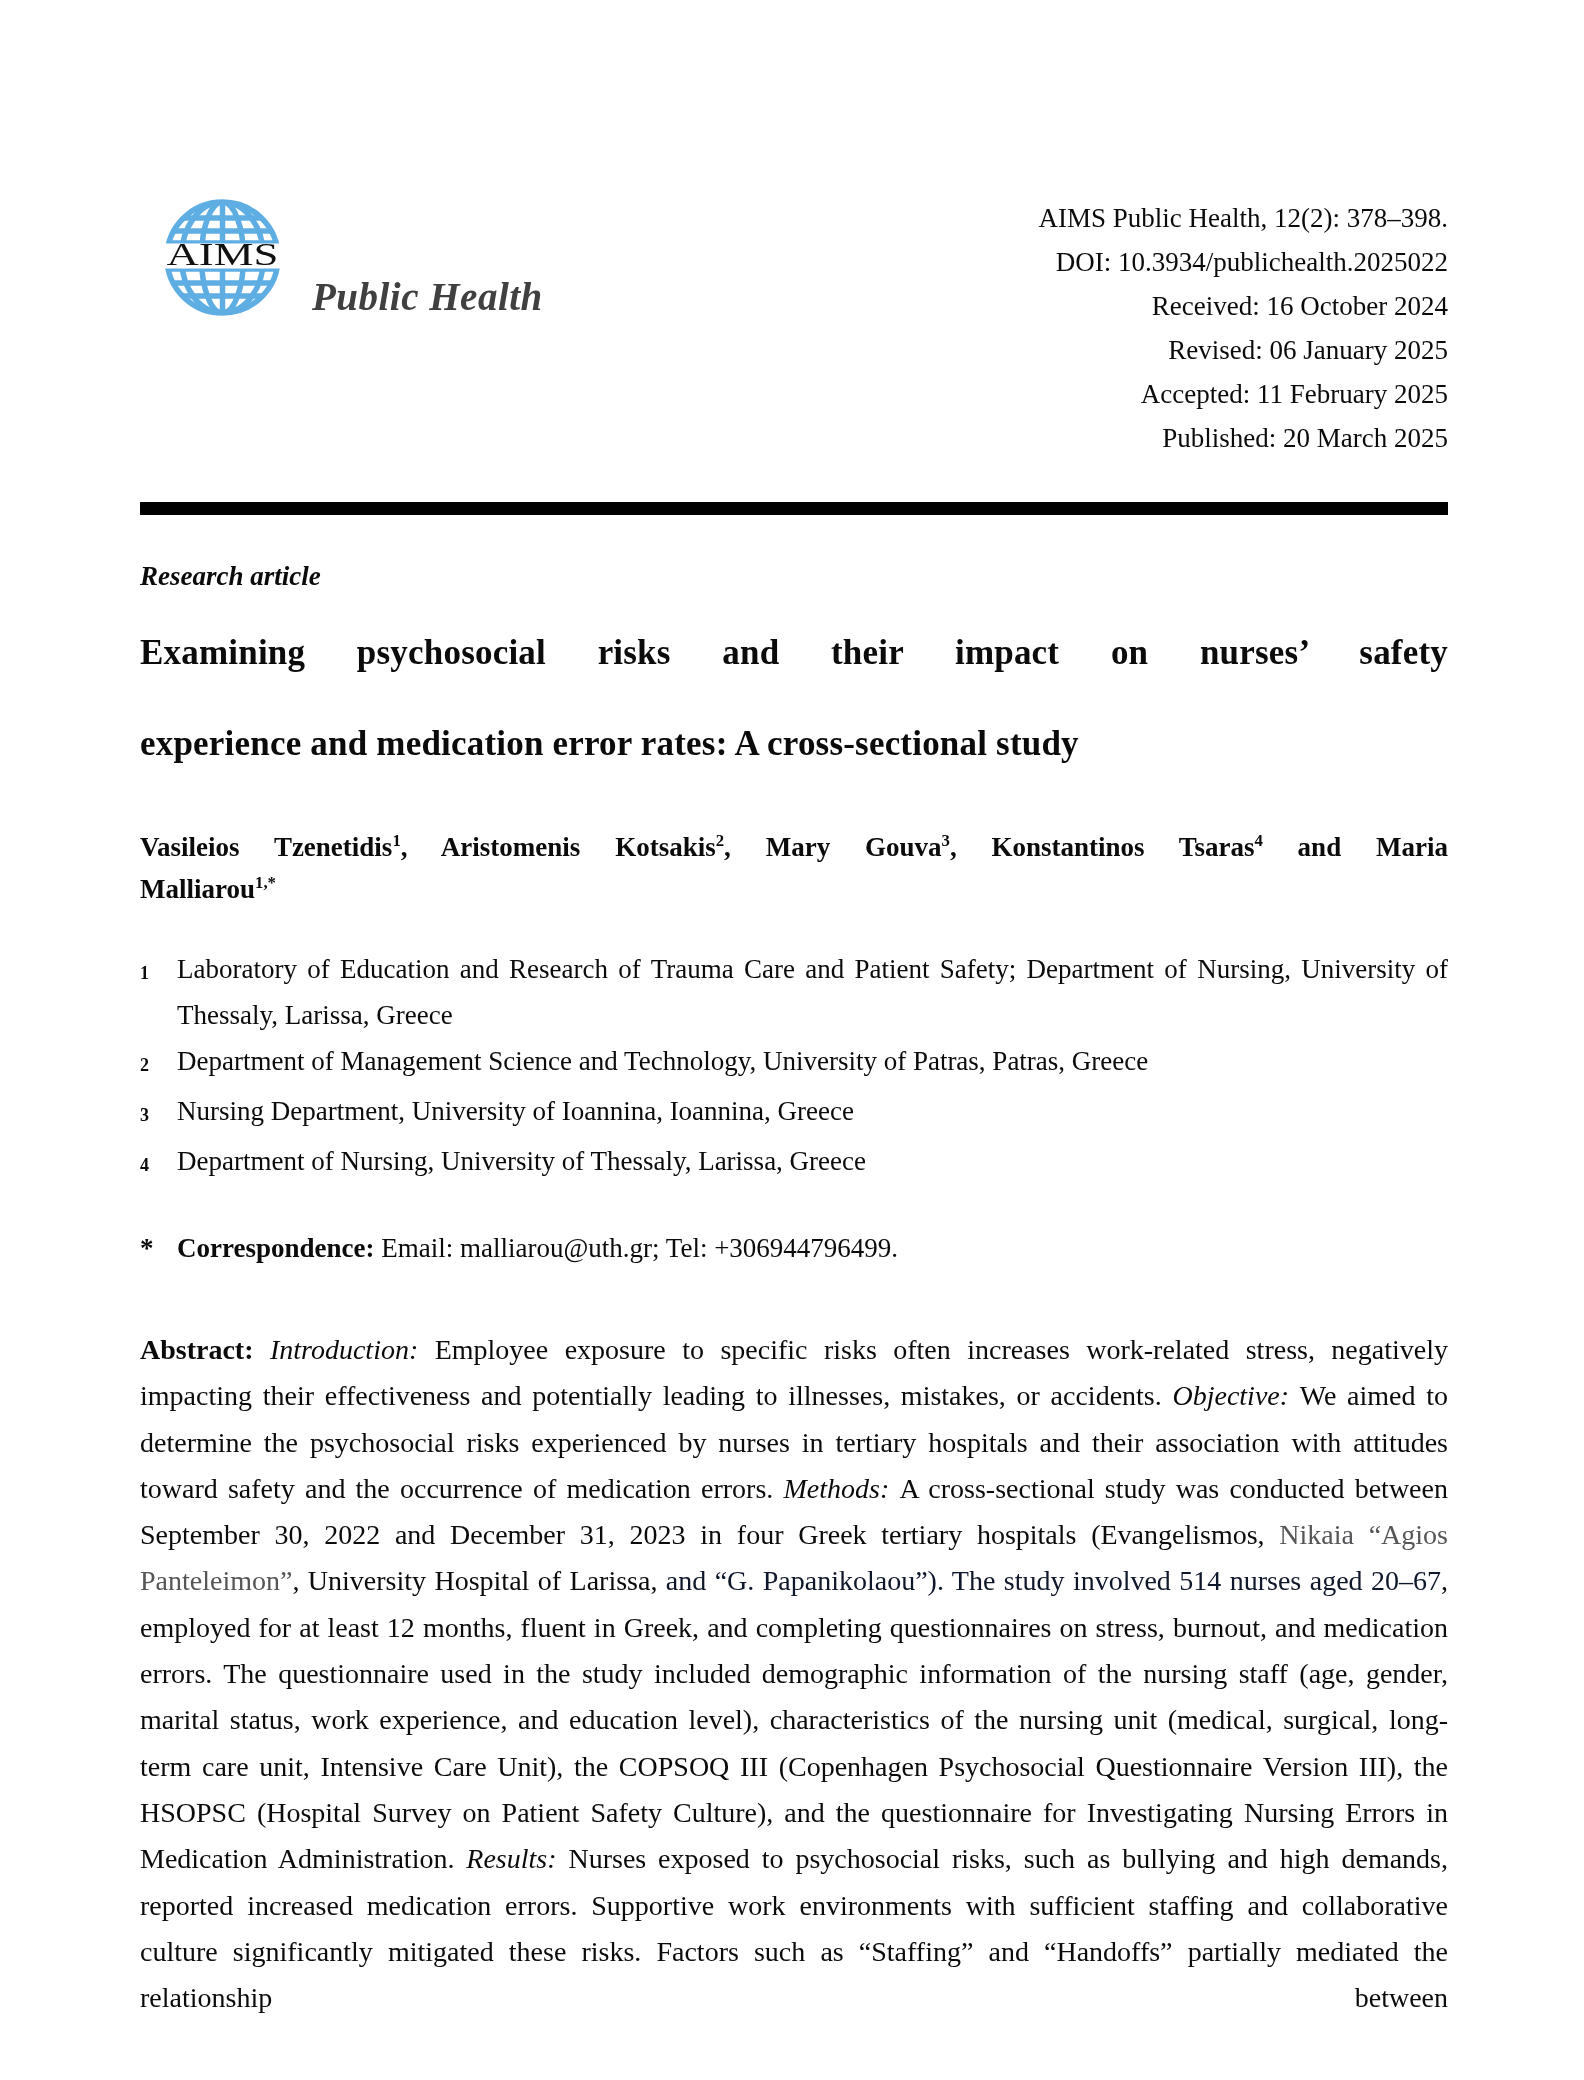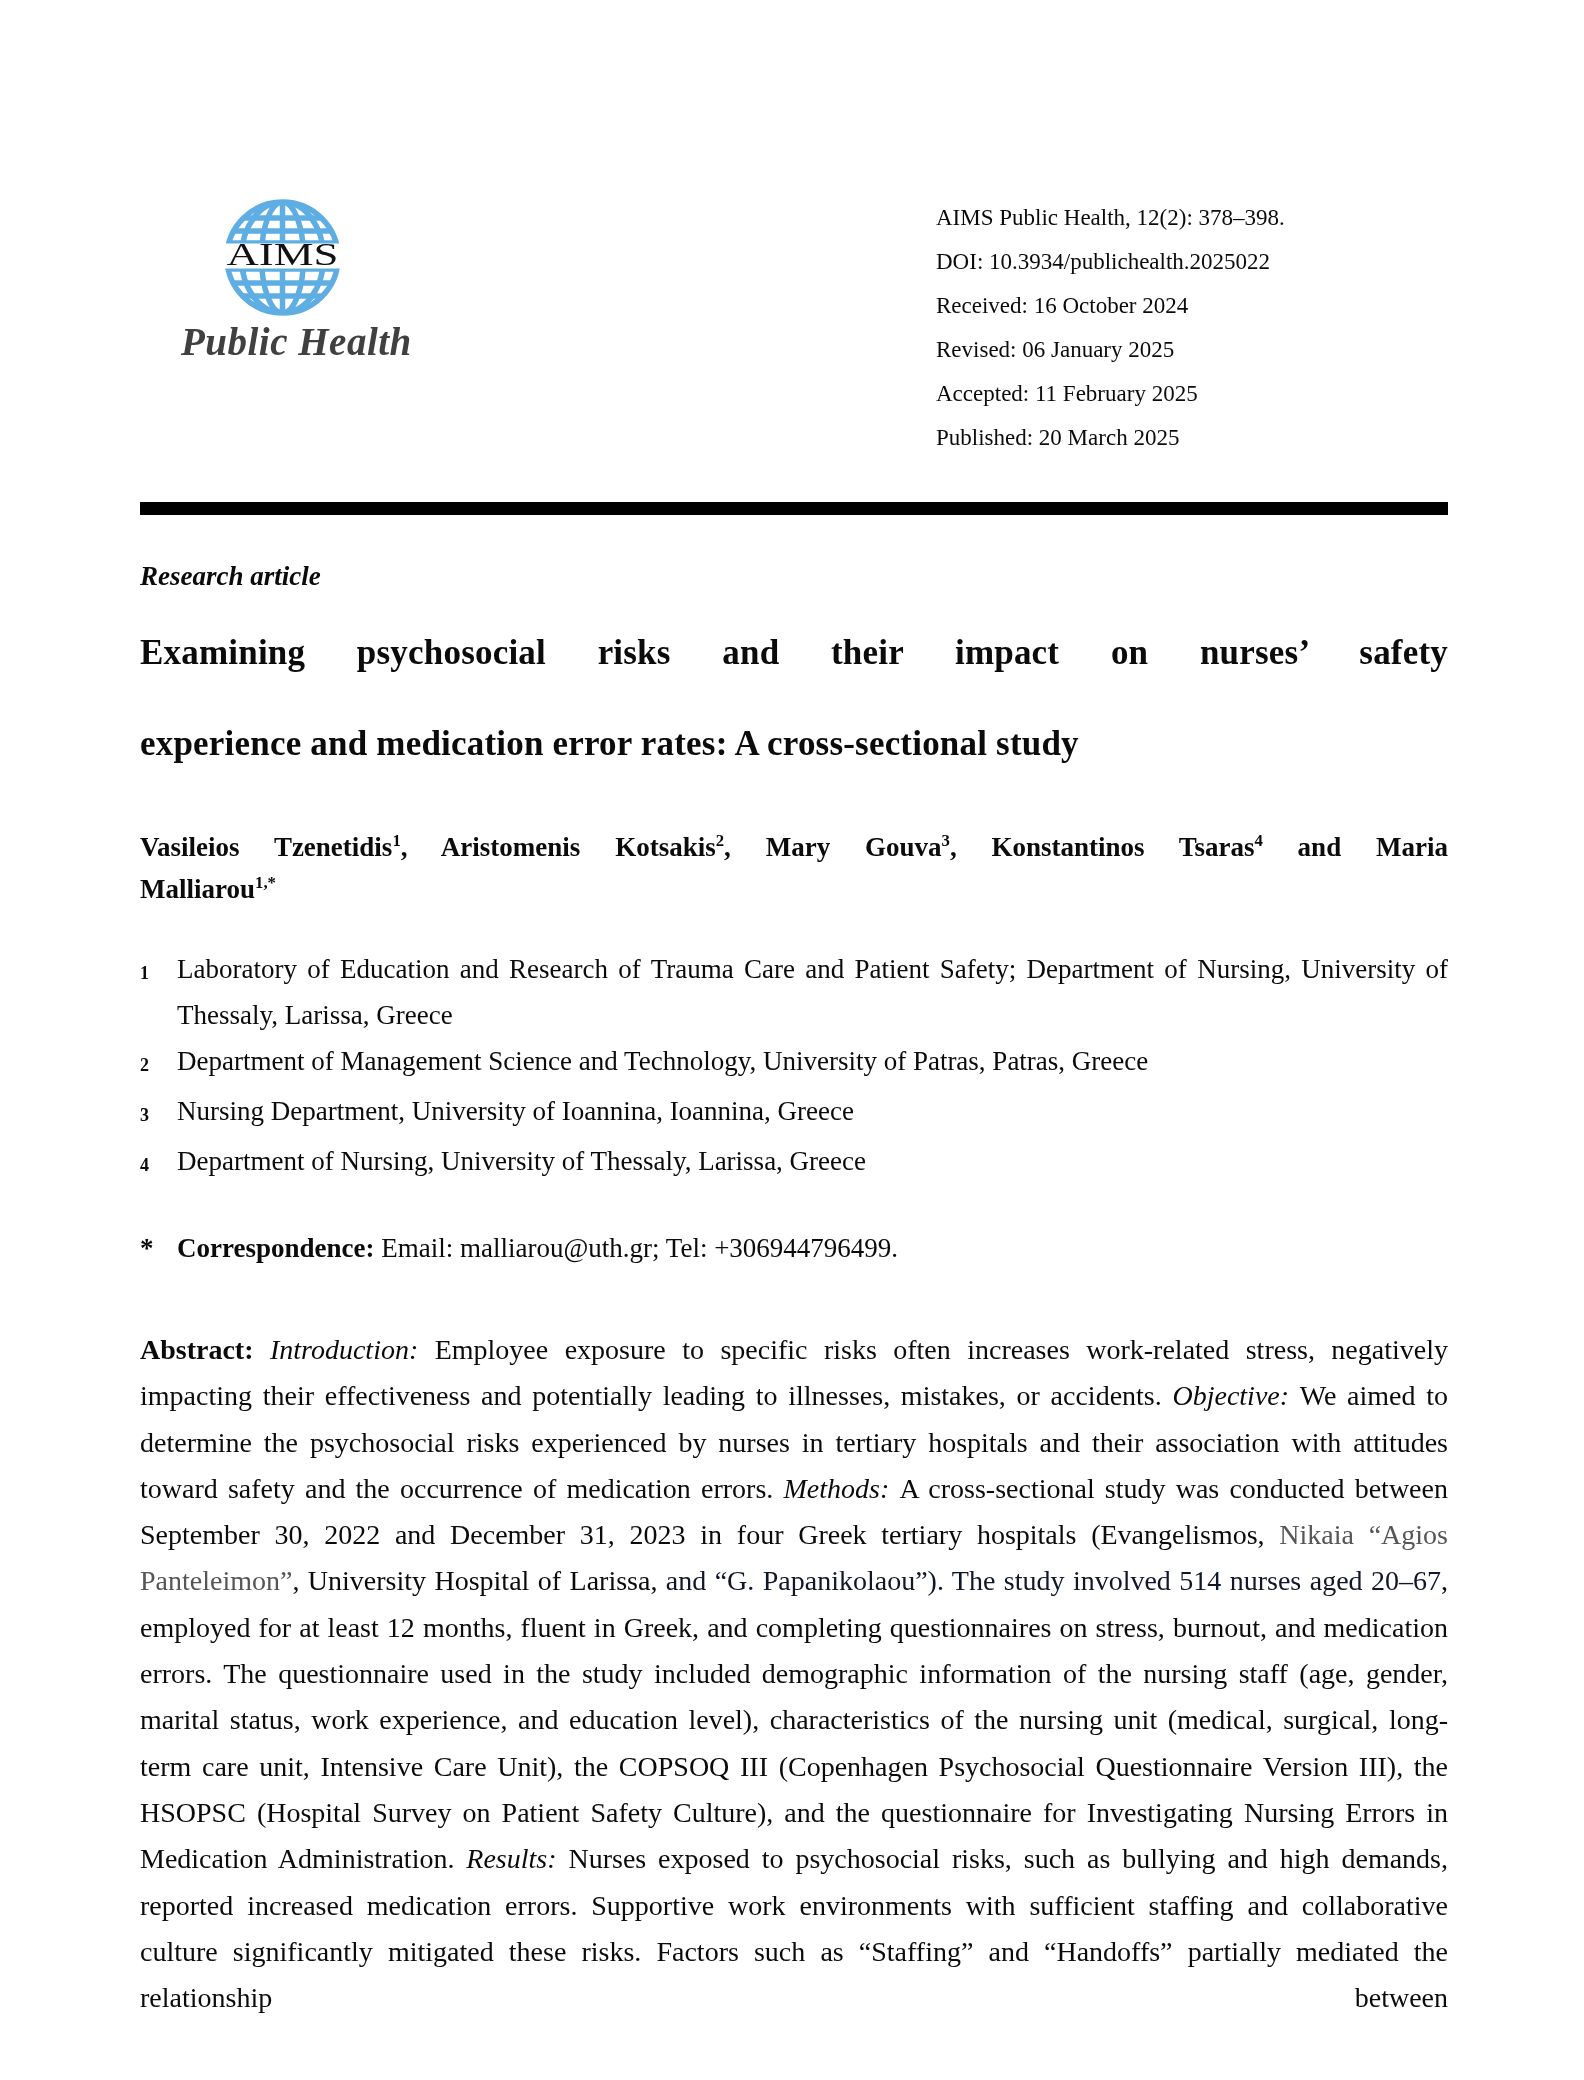--- a/index.html
+++ b/index.html
@@ -1,22 +1,22 @@
 <!DOCTYPE html>
 <html><head>
 <meta charset="utf-8">
 <style>
   html,body{margin:0;padding:0;background:#ffffff;}
   .page{position:relative;width:1584px;height:2080px;overflow:hidden;box-sizing:border-box;
         padding:0 136px 0 140px;background:#ffffff;
         font-family:"Liberation Serif","DejaVu Serif",serif;color:#0b0b0c;}
   .header{margin-top:196px;display:flex;align-items:flex-start;}
-  .logo{display:flex;align-items:center;margin-left:13px;flex-direction:column;}
+  .logo{display:flex;align-items:flex-end;margin-left:21px;}
   .jname{margin-left:28px;font-size:39px;font-weight:bold;font-style:italic;color:#404040;letter-spacing:.5px;}
-  .info{margin-left:auto;width:512px;font-size:23px;line-height:44px;white-space:nowrap;}
+  .info{margin-left:auto;width:512px;font-size:27px;line-height:44px;white-space:nowrap;text-align:right;}
   .url{margin-top:9px;font-size:27px;line-height:33px;}
   .rule{margin-top:42px;height:13px;background:#000;}
   .atype{margin-top:45px;font-size:27px;line-height:33px;font-weight:bold;font-style:italic;}
   .title{margin:14px 0 0 0;font-size:35px;line-height:91px;font-weight:bold;letter-spacing:.2px;}
   .stretch{text-align:justify;text-align-last:justify;}
   .authors{margin-top:34px;font-size:27px;line-height:35px;font-weight:bold;}
   .affils{margin-top:39px;font-size:27px;line-height:46px;}
   .aff{display:flex;}
   .affnum{width:37px;flex:0 0 37px;font-weight:bold;font-size:18px;padding-top:4px;}
   .afftext{flex:1;text-align:justify;}

